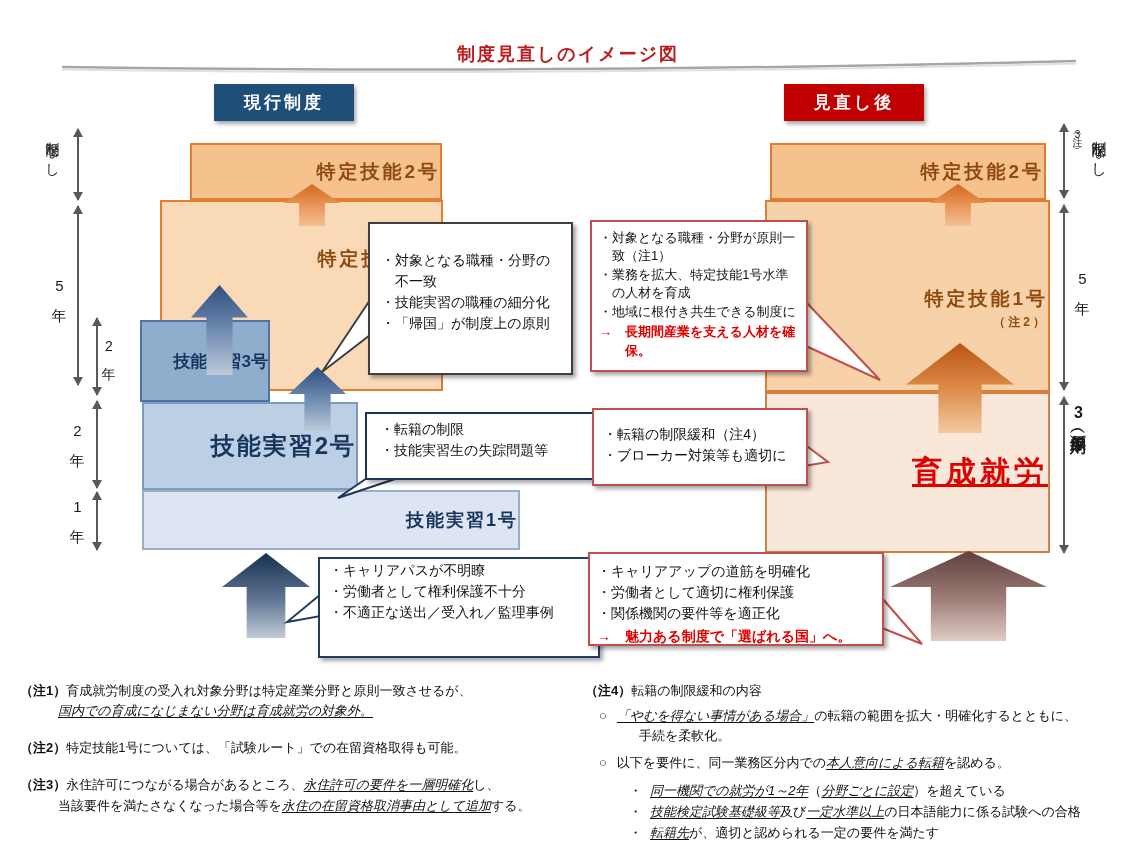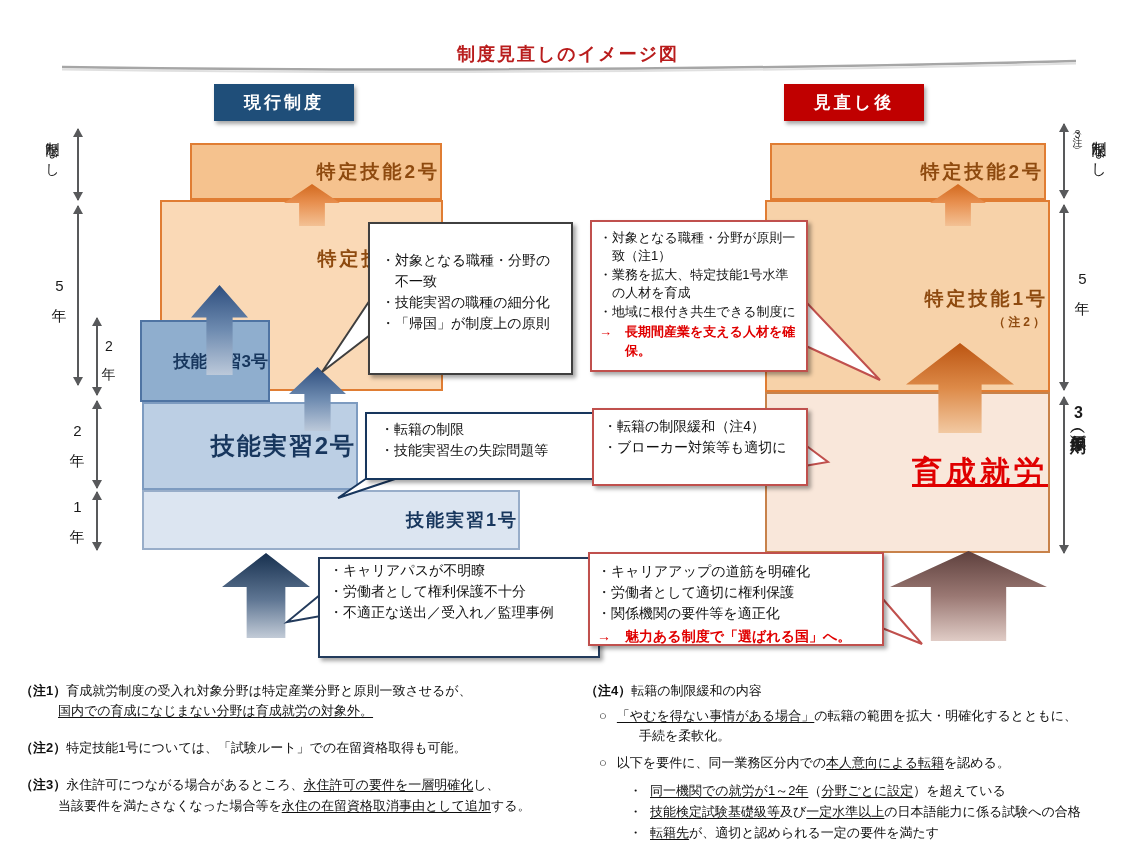--- a/index.html
+++ b/index.html
@@ -60,21 +60,21 @@
            box-shadow:3px 3px 4px rgba(0,0,0,.35);}
   .callout .li{font-size:14px;line-height:1.5;padding-left:1em;text-indent:-1em;}
   .callout.bold .li{font-weight:normal;}
   .concl{color:#E00000;font-weight:bold;font-size:14px;line-height:1.45;
          padding-left:2em;text-indent:-2em;margin-top:2px;}
   #c1{left:368px;top:222px;width:205px;height:153px;border:2px solid #3F3F3F;padding:26px 11px;}
   #c2{left:590px;top:220px;width:218px;height:152px;border:2px solid #C0504D;padding:7px 7px;}
   #c2 .li{font-size:13px;line-height:1.42;}
   #c2 .concl{font-size:13px;}
   #c3{left:365px;top:412px;width:300px;height:68px;border:2px solid #17365D;padding:5px 13px;}
-  #c4{left:592px;top:408px;width:216px;height:78px;border:2px solid #C0504D;padding:6px 9px;}
+  #c4{left:592px;top:408px;width:216px;height:78px;border:2px solid #C0504D;padding:14px 9px;}
   #c5{left:318px;top:557px;width:282px;height:101px;border:2px solid #233B5C;padding:1px 9px;}
   #c6{left:588px;top:552px;width:296px;height:94px;border:2px solid #C0504D;padding:7px 7px;}
   .tail{position:absolute;overflow:visible;}
 
   
   .dvarrow{position:absolute;width:0;border-left:2px solid #58595B;}
   .dvarrow::before{content:"";position:absolute;left:-6px;top:-1px;
     border-left:5px solid transparent;border-right:5px solid transparent;border-bottom:9px solid #58595B;}
   .dvarrow::after{content:"";position:absolute;left:-6px;bottom:-1px;
     border-left:5px solid transparent;border-right:5px solid transparent;border-top:9px solid #58595B;}
@@ -98,21 +98,21 @@
   #lb-nolimit-r{left:1092px;top:129px;font-size:15px;}
   #lb-note3-r{left:1072px;top:129px;font-size:10px;letter-spacing:0;}
   #lb-5y-r{left:1075px;top:270px;font-size:15px;}
   #lb-3y-r{left:1070px;top:404px;font-size:16px;font-weight:bold;letter-spacing:1px;}
 
   
   .notes{position:absolute;font-size:13px;line-height:1.55;color:#0f0f0f;}
   #notes-left{left:20px;top:681px;width:552px;}
   #notes-right{left:585px;top:681px;width:548px;}
   .nlabel{font-weight:bold;}
-  .u{text-decoration:underline;text-underline-offset:2px;}
+  .u{text-decoration:underline;text-underline-offset:2px;font-style:italic;}
   .cont{display:block;margin-left:38px;}
   .note{margin-bottom:17px;}
   .n4title{margin-bottom:5px;}
   .n4item{padding-left:14px;margin-bottom:7px;}
   .n4item .mk{margin-right:10px;}
   .n4item .cont{margin-left:40px;}
   .n4sub{padding-left:44px;margin-bottom:1px;}
   .n4sub .mk{margin-right:8px;}
 </style>
 </head>

